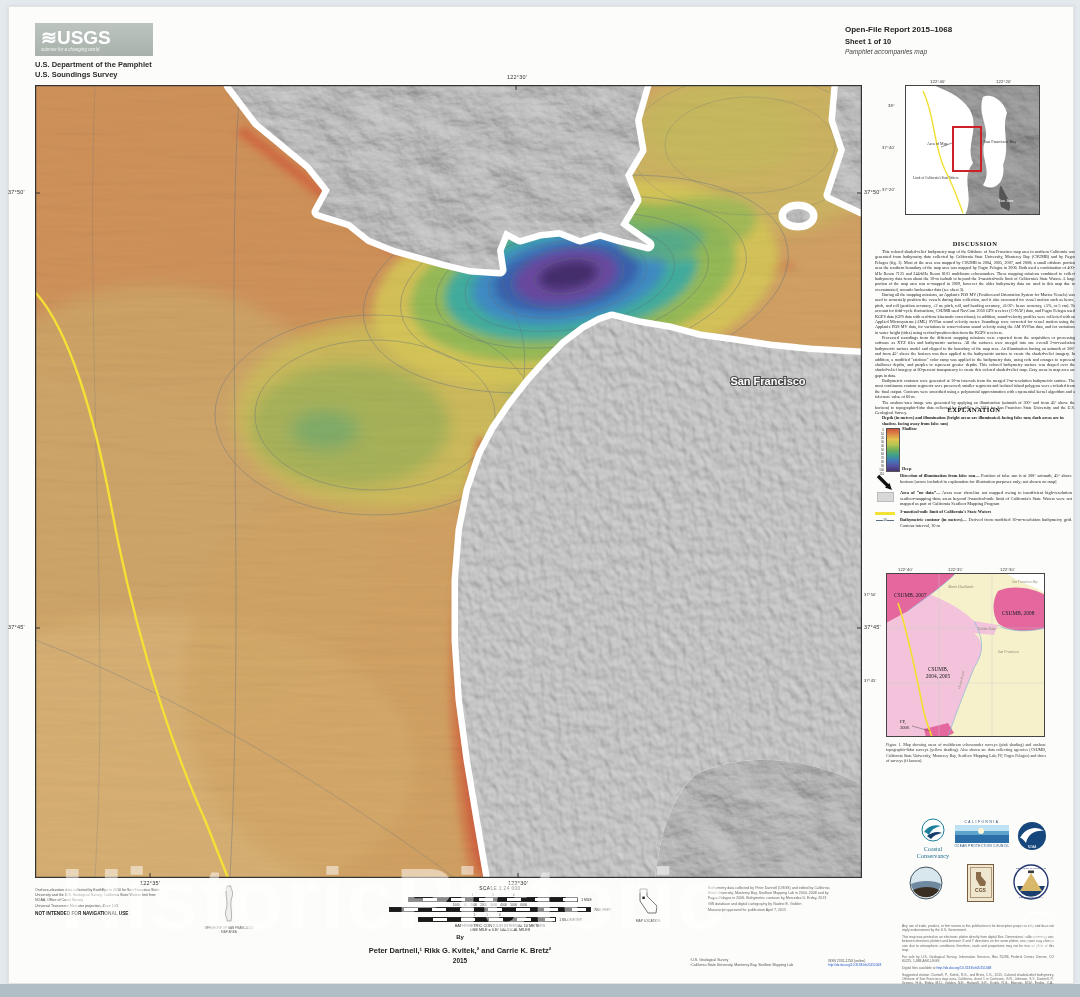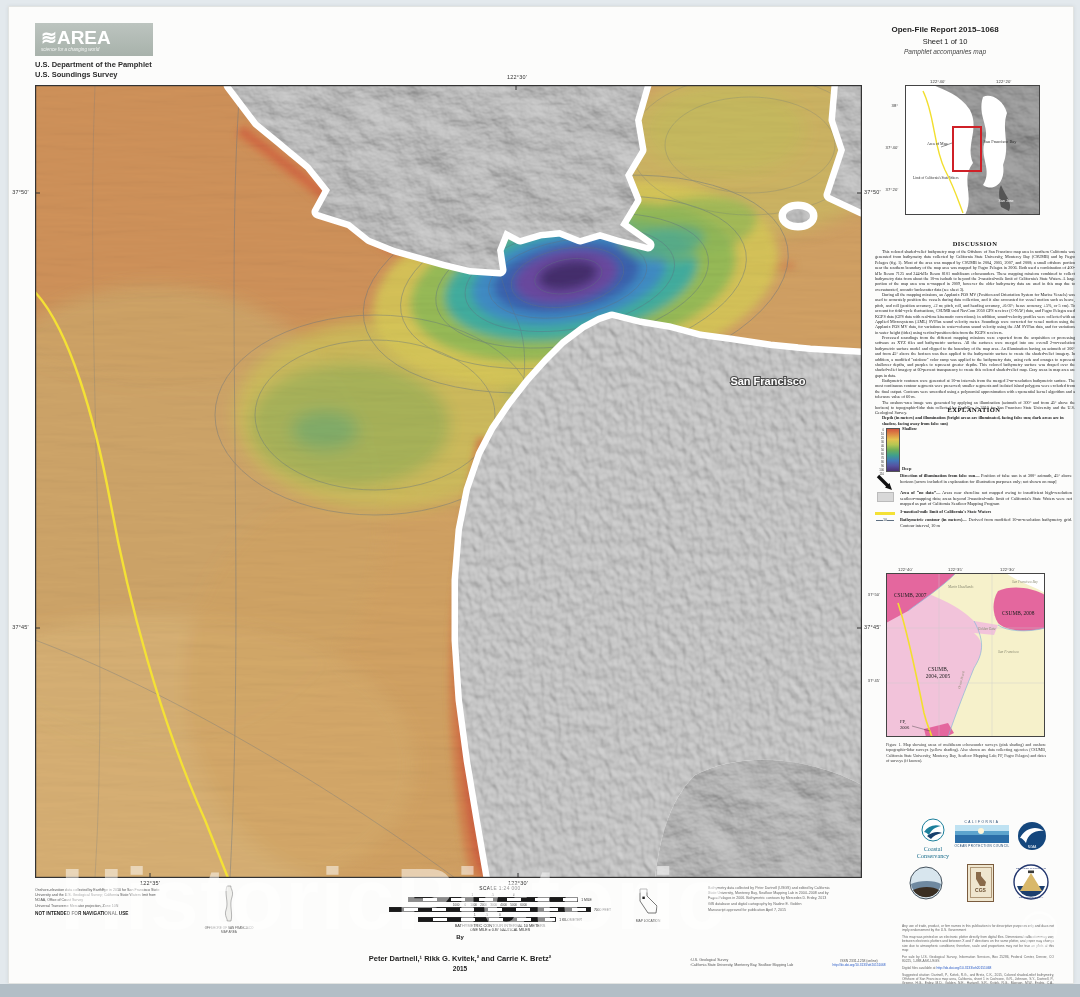--- a/index.html
+++ b/index.html
@@ -2,51 +2,51 @@
 <html><head>
 <meta charset="utf-8">
 <style>
   html,body{margin:0;padding:0}
   body{width:1080px;height:997px;position:relative;background:#e3e9ed;font-family:"Liberation Sans",sans-serif;overflow:hidden}
   .abs{position:absolute}
   .poster{left:8px;top:6px;width:1064px;height:976px;background:#fcfcfb;border:1px solid #e2e4e2;box-shadow:0 0 4px rgba(0,0,0,.08)}
   .bottom-band{left:0;top:984px;width:1080px;height:13px;background:#b2bec6}
   .serif{font-family:"Liberation Serif",serif}
   .ctr{text-align:center}
-  .rt{text-align:center}
+  .rt{text-align:left}
   .tick{font-size:5.5px;color:#333;letter-spacing:.2px}
   .tiny{font-size:3.6px;color:#555;line-height:1.35}
   .fine{font-size:3.3px;color:#666;line-height:1.3;text-align:justify}
   .fine p{margin:0 0 2.5px 0}
   .link{color:#2457c5}
   .leg-text{font-size:4.4px;color:#222;line-height:1.3;text-align:justify}
   .leg-title{font-weight:bold}
   .cl{display:inline-block;width:7px;height:0;border-top:1px solid #5f7082;vertical-align:middle}
   .sticks{font-size:3px;color:#444;white-space:pre;text-align:center;height:4px}
   .sbar{height:2.5px;border:.5px solid #222;background:repeating-linear-gradient(90deg,#1a1a1a 0 14px,#fff 14px 28px)}
   .srow{display:flex;align-items:flex-end;justify-content:center;gap:3px;margin-bottom:1.5px}
   .slab{font-size:3.4px;color:#333;white-space:nowrap}
   .wm{pointer-events:none;z-index:60;color:rgba(255,255,255,.5);font-weight:bold;letter-spacing:1px}
 </style>
 </head>
 <body>
 
 <div class="abs poster"></div>
 
 <div class="abs" style="left:35px;top:23px;width:118px;height:33px;background:linear-gradient(#bcc4bf,#a8b2ab);display:flex;flex-direction:column;justify-content:center;padding-left:6px;box-sizing:border-box">
-  <div style="color:#fff;font-weight:bold;font-size:19px;line-height:1"><span>≋</span><span>AREA</span></div>
+  <div style="color:#fff;font-weight:bold;font-size:19px;line-height:1"><span>≋</span><span>USGS</span></div>
   <div style="color:#f3f5f3;font-size:4.6px;font-style:italic">science for a changing world</div>
 </div>
 <div class="abs" style="left:35px;top:60px;font-size:7.5px;font-weight:bold;color:#2b2b2b;line-height:1.35">
   <div>U.S. Department of the Pamphlet</div>
   <div>U.S. Soundings Survey</div>
 </div>
 <div class="abs rt" style="left:845px;top:24px;width:200px;line-height:1.5">
   <div style="font-size:8px;font-weight:bold;color:#222">Open-File Report 2015–1068</div>
-  <div style="font-size:7.5px;font-weight:normal;color:#222">Sheet 1 of 10</div>
+  <div style="font-size:7.5px;font-weight:bold;color:#222">Sheet 1 of 10</div>
   <div style="font-size:6.5px;font-style:italic;color:#444">Pamphlet accompanies map</div>
 </div>
 
 <div class="abs" style="left:35px;top:85px;width:827px;height:793px">
 <svg viewBox="0 0 827 793" width="827" height="793">
   <defs>
     <filter id="terrain" x="-5%" y="-5%" width="110%" height="110%">
       <feTurbulence type="fractalNoise" baseFrequency="0.02 0.026" numOctaves="5" seed="11" result="n"></feTurbulence>
       <feDiffuseLighting in="n" lighting-color="#ffffff" surfaceScale="4.5" result="l">
             <feDistantLight azimuth="300" elevation="52"></feDistantLight>
@@ -376,21 +376,21 @@
 <div class="abs ctr" style="left:626px;top:888px;width:44px">
   <svg width="22" height="27" viewBox="0 0 22 27">
     <path d="M 3,1 L 10,1 L 10,8 L 20,18 L 19,25 L 11,25 L 3,13 Z" fill="none" stroke="#555" stroke-width=".8"></path>
     <rect x="5.4" y="8.6" width="2.4" height="2.4" fill="#222"></rect>
   </svg>
   <div style="font-size:3.3px;color:#555">MAP LOCATION</div>
 </div>
 
 <div class="abs ctr" style="left:110px;top:931px;width:700px">
   <div style="font-size:6px;font-weight:bold;color:#222;margin-top:2.5px">By</div>
-  <div style="font-size:7.5px;font-weight:bold;color:#222;margin-top:14px">Peter Dartnell,¹ Rikk G. Kvitek,² and Carrie K. Bretz²</div>
+  <div style="font-size:7.5px;font-weight:bold;color:#222;margin-top:6px">Peter Dartnell,¹ Rikk G. Kvitek,² and Carrie K. Bretz²</div>
   <div style="font-size:6.5px;font-weight:bold;color:#222;margin-top:2.5px">2015</div>
 </div>
 
 <div class="abs tiny" style="left:690px;top:958px;width:140px;color:#555">
   <div>¹U.S. Geological Survey</div>
   <div>²California State University, Monterey Bay, Seafloor Mapping Lab</div>
 </div>
 
 <div class="abs tiny" style="left:708px;top:886px;width:128px;color:#666">
   <div>Bathymetry data collected by Peter Dartnell (USGS) and edited by California State University, Monterey Bay, Seafloor Mapping Lab in 2004–2008 and by Fugro Pelagos in 2006. Bathymetric contours by Mercedes D. Erdey, 2013</div>

